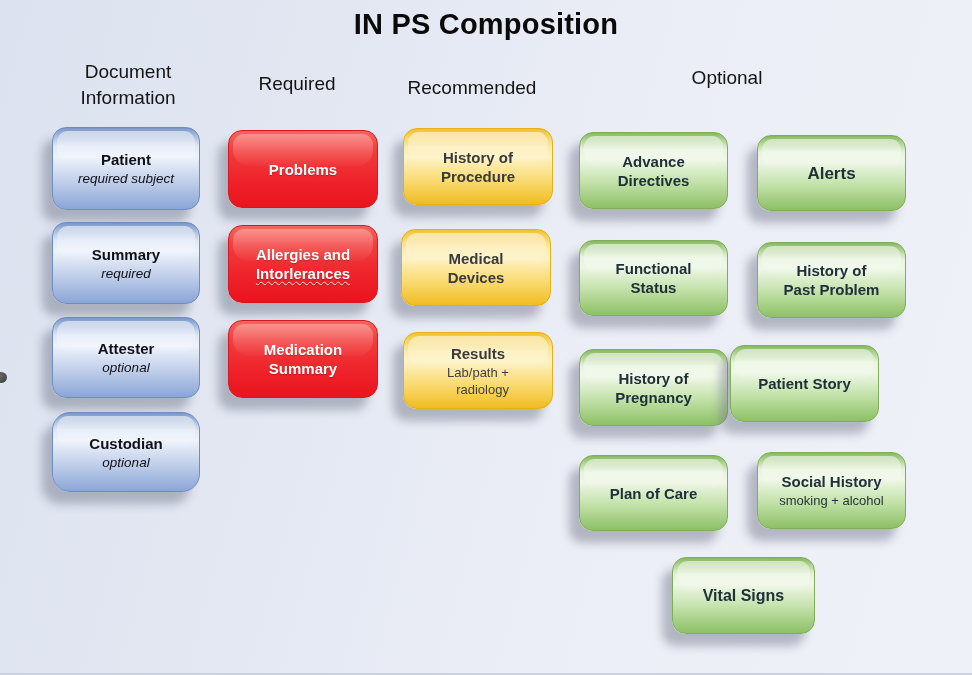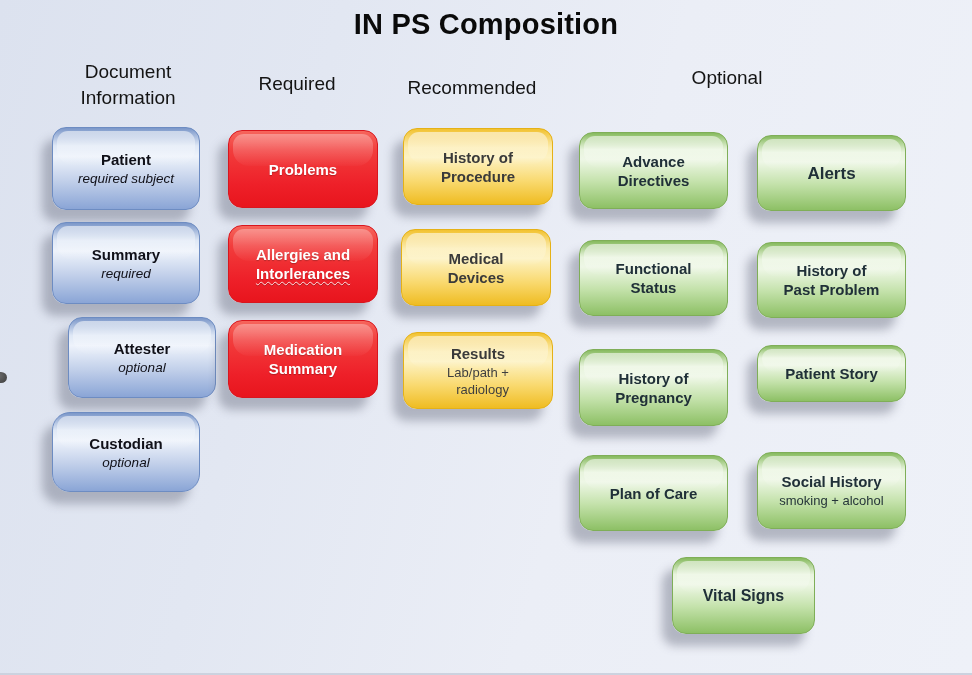--- a/index.html
+++ b/index.html
@@ -106,21 +106,21 @@
   <div class="col-header" style="left:642px; top:65px; width:170px;">Optional</div>
 
   <div class="box blue" style="left:52px; top:127px; width:148px; height:83px;">
     <div class="box-title">Patient</div>
     <div class="box-sub italic">required subject</div>
   </div>
   <div class="box blue" style="left:52px; top:222px; width:148px; height:82px;">
     <div class="box-title">Summary</div>
     <div class="box-sub italic">required</div>
   </div>
-  <div class="box blue" style="left:52px; top:317px; width:148px; height:81px;margin-left:16px;">
+  <div class="box blue" style="left:52px; top:317px; width:148px; height:81px;">
     <div class="box-title">Attester</div>
     <div class="box-sub italic">optional</div>
   </div>
   <div class="box blue" style="left:52px; top:412px; width:148px; height:80px;border-radius:18px;">
     <div class="box-title">Custodian</div>
     <div class="box-sub italic">optional</div>
   </div>
 
   <div class="box red" style="left:228px; top:130px; width:150px; height:78px;">
     <div class="box-title">Problems</div>
@@ -163,21 +163,21 @@
     <div class="box-title">Plan of Care</div>
   </div>
 
   <div class="box green" style="left:757px; top:135px; width:149px; height:76px;">
     <div class="box-title" style="font-size:17px;">Alerts</div>
   </div>
   <div class="box green" style="left:757px; top:242px; width:149px; height:76px;">
     <div class="box-title">History of
 Past Problem</div>
   </div>
-  <div class="box green" style="left:757px; top:345px; width:149px; height:57px;">
+  <div class="box green" style="left:730px; top:345px; width:149px; height:77px;">
     <div class="box-title">Patient Story</div>
   </div>
   <div class="box green" style="left:757px; top:452px; width:149px; height:77px;">
     <div class="box-title">Social History</div>
     <div class="box-sub">smoking + alcohol</div>
   </div>
 
   <div class="box green" style="left:672px; top:557px; width:143px; height:77px;">
     <div class="box-title" style="font-size:16px;">Vital Signs</div>
   </div>

